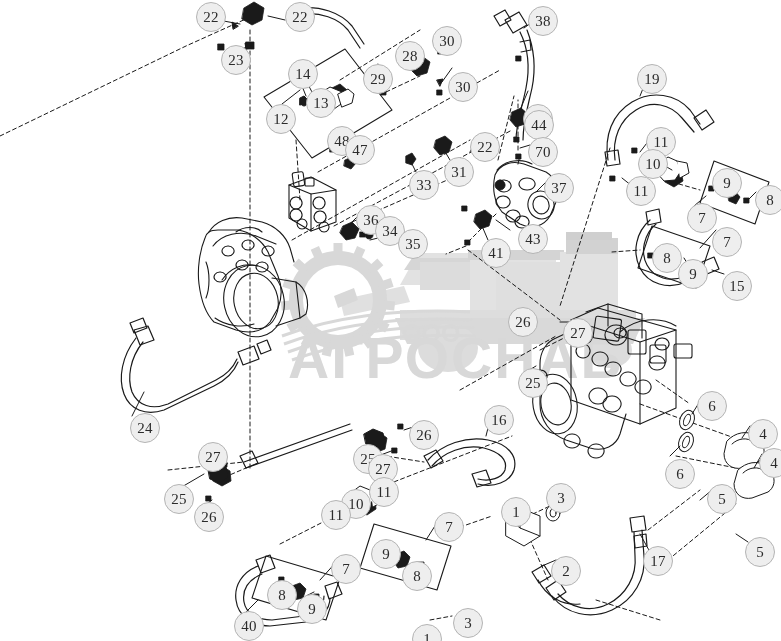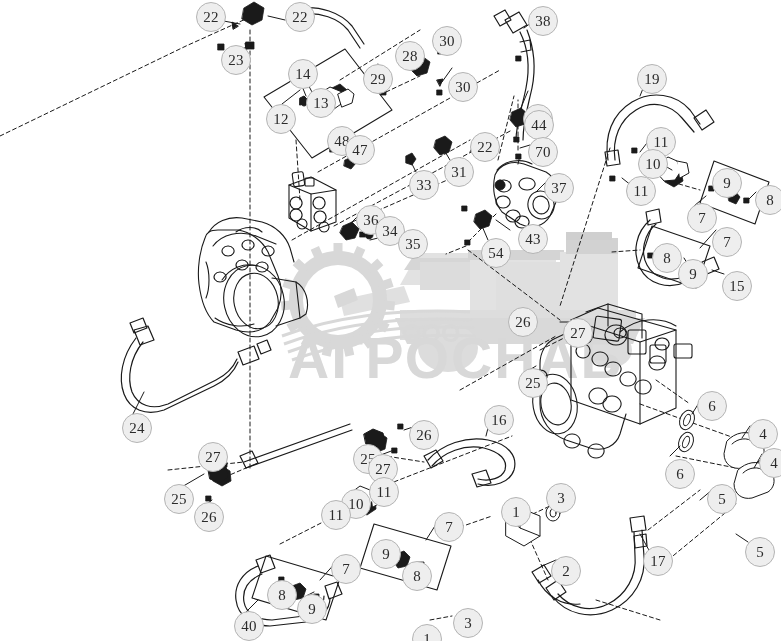--- a/index.html
+++ b/index.html
@@ -513,26 +513,26 @@
       <div class="callout" style="left: 722px; top: 271px;">15</div>
       <div class="callout" style="left: 327px; top: 126px;">48</div>
       <div class="callout" style="left: 345px; top: 135px;">47</div>
       <div class="callout" style="left: 409px; top: 170px;">33</div>
       <div class="callout" style="left: 444px; top: 157px;">31</div>
       <div class="callout" style="left: 470px; top: 132px;">22</div>
       <div class="callout" style="left: 544px; top: 173px;">37</div>
       <div class="callout" style="left: 356px; top: 205px;">36</div>
       <div class="callout" style="left: 375px; top: 216px;">34</div>
       <div class="callout" style="left: 398px; top: 229px;">35</div>
-      <div class="callout" style="left: 481px; top: 238px;">54</div>
+      <div class="callout" style="left: 481px; top: 238px;">41</div>
       <div class="callout" style="left: 506px; top: 224px; margin-left: 12px;">43</div>
       <div class="callout" style="left: 508px; top: 307px;">26</div>
       <div class="callout" style="left: 563px; top: 318px;">27</div>
       <div class="callout" style="left: 518px; top: 368px;">25</div>
-      <div class="callout" style="left: 122px; top: 413px; font-family: Liberation Serif, serif;">24</div>
+      <div class="callout" style="left: 130px; top: 413px; font-family: Liberation Serif, serif;">24</div>
       <div class="callout" style="left: 198px; top: 442px;">27</div>
       <div class="callout" style="left: 164px; top: 484px;">25</div>
       <div class="callout" style="left: 194px; top: 502px;">26</div>
       <div class="callout" style="left: 409px; top: 420px;">26</div>
       <div class="callout" style="left: 353px; top: 444px;">25</div>
       <div class="callout" style="left: 368px; top: 454px;">27</div>
       <div class="callout" style="left: 484px; top: 405px;">16</div>
       <div class="callout" style="left: 369px; top: 477px;">11</div>
       <div class="callout" style="left: 341px; top: 489px;">10</div>
       <div class="callout" style="left: 321px; top: 500px;">11</div>

